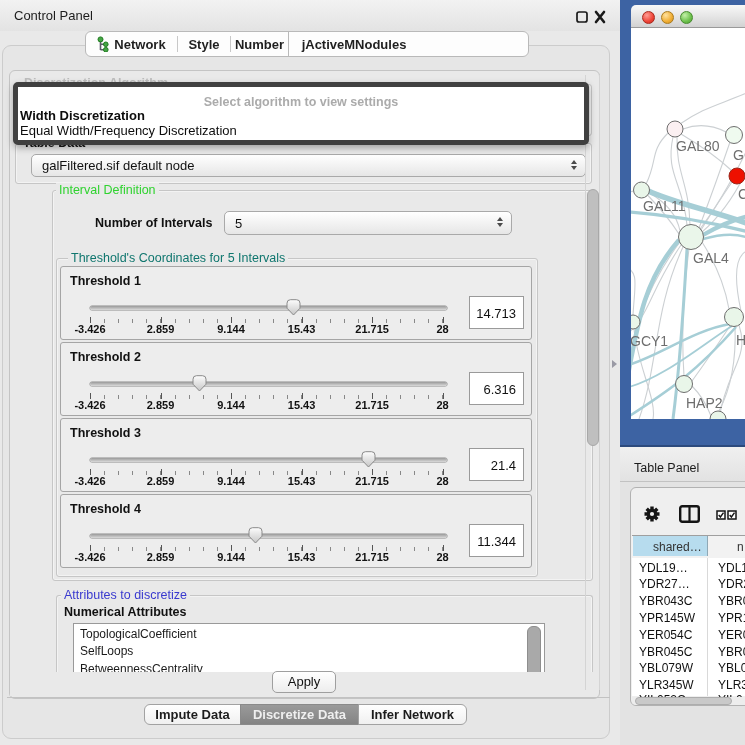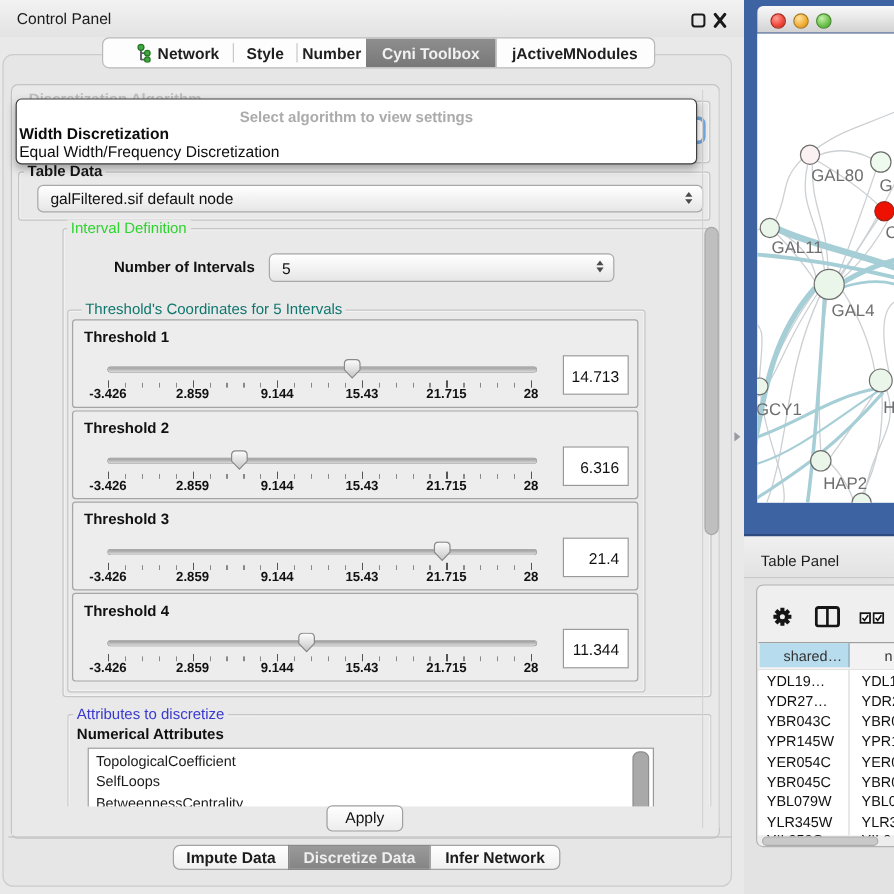--- a/index.html
+++ b/index.html
@@ -5,21 +5,21 @@
   html,body{margin:0;padding:0;}
   #root{position:relative;width:745px;height:745px;background:#e9e9e9;
     font-family:"Liberation Sans",sans-serif;overflow:hidden;}
   .abs{position:absolute;}
   
   #titlebar{left:0;top:0;width:620px;height:31px;
     background:linear-gradient(#f2f2f2,#e3e3e3);}
   #titletext{left:14px;top:8px;font-size:13px;color:#1c1c1c;}
   
   #tabstrip{left:85px;top:31px;width:442px;height:24px;background:#fdfdfd;
-    border:1px solid #b9b9b9;border-radius:6px;display:flex;overflow:hidden;z-index:5;padding-left:17px;}
+    border:1px solid #b9b9b9;border-radius:6px;display:flex;overflow:hidden;z-index:5;}
   .tseg{height:24px;display:flex;align-items:center;justify-content:center;
     font-size:13px;font-weight:bold;color:#1f1f1f;}
   .tsep{width:1px;height:16px;background:#c8c8c8;margin-top:4px;}
   #seg-cyni{background:linear-gradient(#8e8e8e,#787878);color:#f2f2f2;}
   
   #outer{left:2px;top:45px;width:606px;height:692px;background:#e6e6e6;
     border:1px solid #cccccc;border-radius:9px;}
   #inner{left:9px;top:70px;width:589px;height:627px;background:#e9e9e9;
     border:1px solid #c4c4c4;border-radius:6px;}
   
@@ -44,21 +44,21 @@
     background:repeating-linear-gradient(90deg,#888 0,#888 1px,transparent 1px,transparent 14.1px);}
   .ticksmajor{position:absolute;height:6px;
     background:repeating-linear-gradient(90deg,#555 0,#555 1px,transparent 1px,transparent 70.5px);}
   .tlab{position:absolute;font-size:11px;font-weight:bold;color:#111;transform:translateX(-50%);}
   .vbox{position:absolute;left:408px;top:29px;width:55px;height:33px;background:#fff;
     border:1px solid #9a9a9a;font-size:13px;color:#111;text-align:right;
     line-height:33px;padding-right:7px;box-sizing:border-box;}
   .thumb{position:absolute;top:31.5px;}
   
   #popup{left:13px;top:82px;width:566px;height:53px;background:#ffffff;
-    border:1px solid #404040;border-radius:5px;z-index:30;
+    border:5px solid #404040;border-radius:5px;z-index:30;
     box-shadow:0 3px 7px rgba(0,0,0,0.30);}
   
   #attrlist{left:73px;top:623px;width:470px;height:49px;background:#fff;
     border:1px solid #999;font-size:12px;color:#1a1a1a;overflow:hidden;}
   
   .btab{top:704px;height:18.5px;border:1px solid #a2a2a2;font-size:13px;font-weight:bold;
     color:#1c1c1c;display:flex;align-items:center;justify-content:center;
     background:linear-gradient(#ffffff,#f0f0f0);}
   
   #bluepanel{left:620px;top:0;width:125px;height:447px;background:#3d63a3;}
@@ -91,21 +91,20 @@
         <path d="M3.5 5 L3.5 14 M3.5 8.3 L8.6 8.3 M3.5 13.7 L8.6 13.7" stroke="#5c5c68" stroke-width="1.6" fill="none"></path>
         <circle cx="3.5" cy="3.4" r="2.5" fill="#44a544" stroke="#1f7a1f"></circle>
         <circle cx="8.8" cy="8.3" r="2.3" fill="#44a544" stroke="#1f7a1f"></circle>
         <circle cx="8.8" cy="13.7" r="2.3" fill="#44a544" stroke="#1f7a1f"></circle>
       </svg>
       Network</div>
     <div class="tsep"></div>
     <div class="tseg" style="width:52px">Style</div>
     <div class="tsep"></div>
     <div class="tseg" style="width:57px">Number</div>
-    <div class="tseg" id="seg-cyni" style="width:108px">Cyni Toolbox</div>
     <div class="tseg" style="width:130px;border-left:1px solid #b9b9b9">jActiveMNodules</div>
   </div>
 
   <div class="abs" id="outer"></div>
   <div class="abs" id="inner"></div>
 
   <div class="abs group" style="left:15px;top:84px;width:575px;height:50px"></div>
   <div class="abs gtitle" style="left:21px;top:76px;font-weight:bold;color:#bdbdbd">Discretization Algorithm</div>
 
   <div class="abs" style="left:566px;top:97px;width:22px;height:23px;border:3px solid #6fa7dc;border-radius:6px;background:#fff;box-sizing:border-box"></div>

